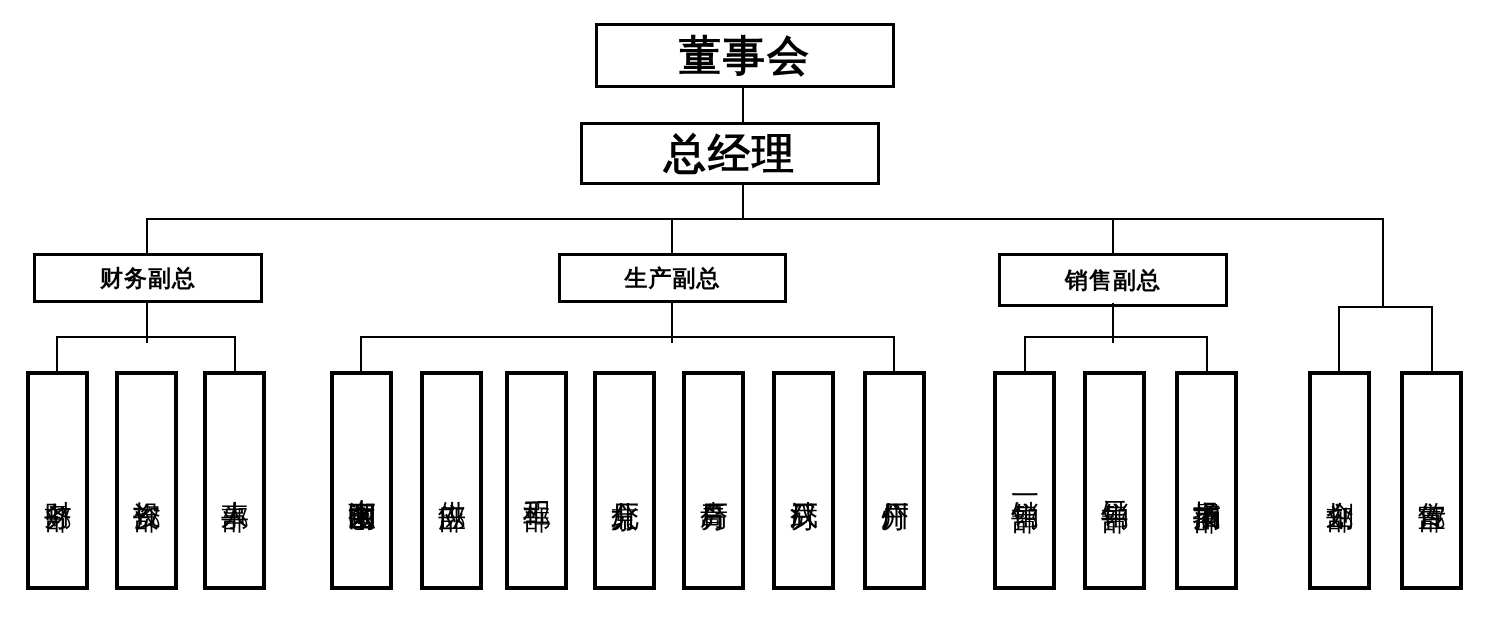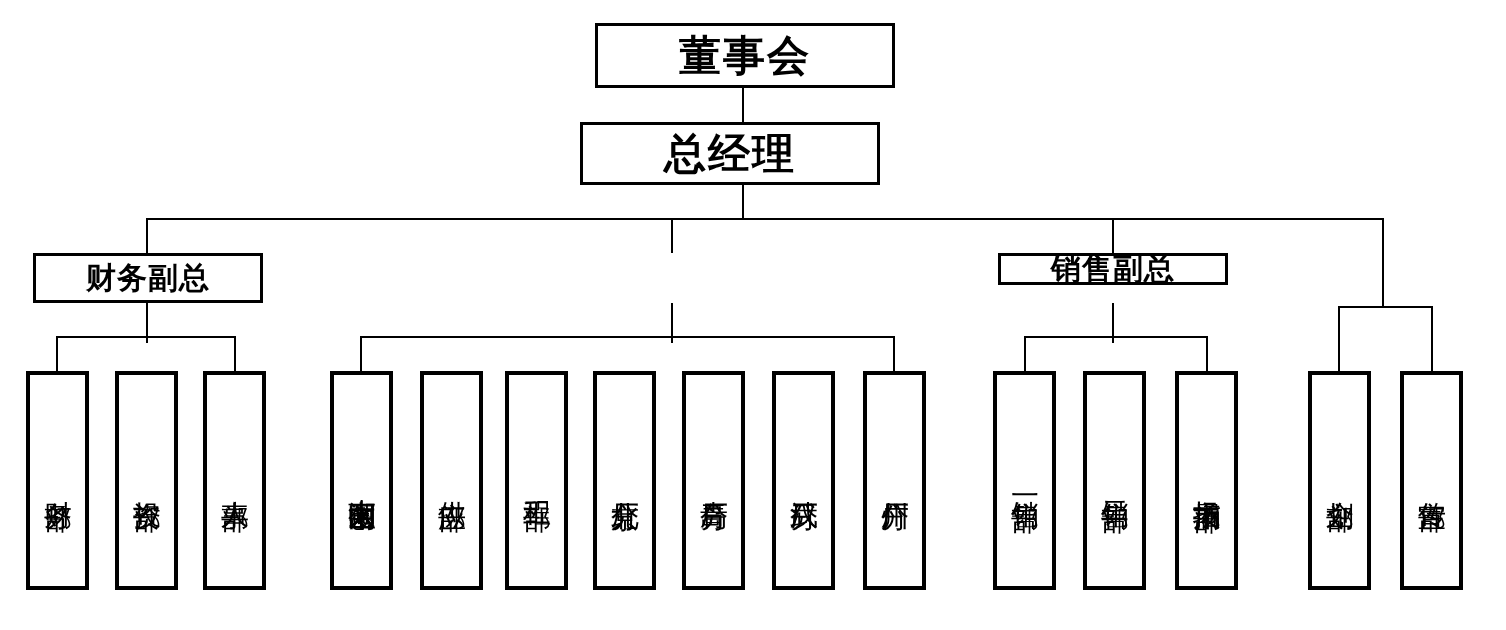--- a/index.html
+++ b/index.html
@@ -16,21 +16,21 @@
   .node {
     position: absolute;
     background: #ffffff;
     border: 3px solid #000000;
     display: flex;
     align-items: center;
     justify-content: center;
     text-align: center;
   }
   .lvl1 { font-size: 42px; font-weight: 700; letter-spacing: 2px; }
-  .lvl2 { font-size: 30px; font-weight: 700; letter-spacing: 1px; }
+  .lvl2 { font-size: 23px; font-weight: 700; letter-spacing: 1px; }
   .leaf {
     border-width: 4px;
     top: 371px;
     width: 63px;
     height: 219px;
     font-weight: 400;
   }
   .leaf span {
     writing-mode: vertical-rl;
     text-orientation: upright;
@@ -49,21 +49,24 @@
     <span>董事会</span>
   </div>
 
   <div class="node lvl1" style="left:580px; top:122px; width:300px; height:63px;">
     <span>总经理</span>
   </div>
 
   <div class="node lvl2" style="left:33px; top:253px; width:230px; height:50px;">
     <span>财务副总</span>
   </div>
-  <div class="node lvl2" style="left:998px; top:253px; width:230px; height:32px;">
+  <div class="node lvl2" style="left:558px; top:253px; width:229px; height:50px;">
+    <span>生产副总</span>
+  </div>
+  <div class="node lvl2" style="left:998px; top:253px; width:230px; height:54px;">
     <span>销售副总</span>
   </div>
 
   <div class="node leaf" style="left:26px;">
     <span>财务部</span>
   </div>
   <div class="node leaf" style="left:115px;">
     <span>投资部</span>
   </div>
   <div class="node leaf" style="left:203px;">

